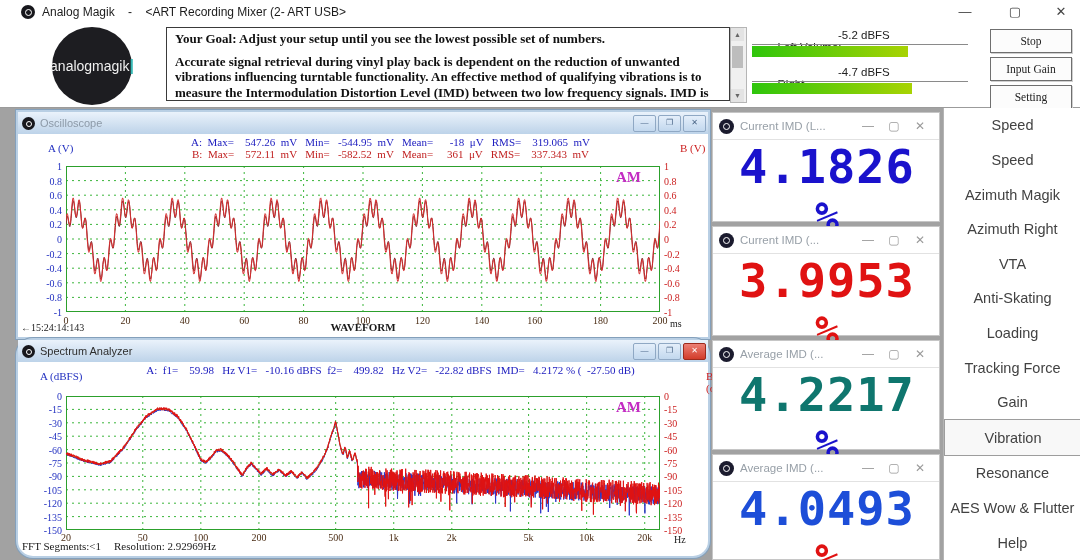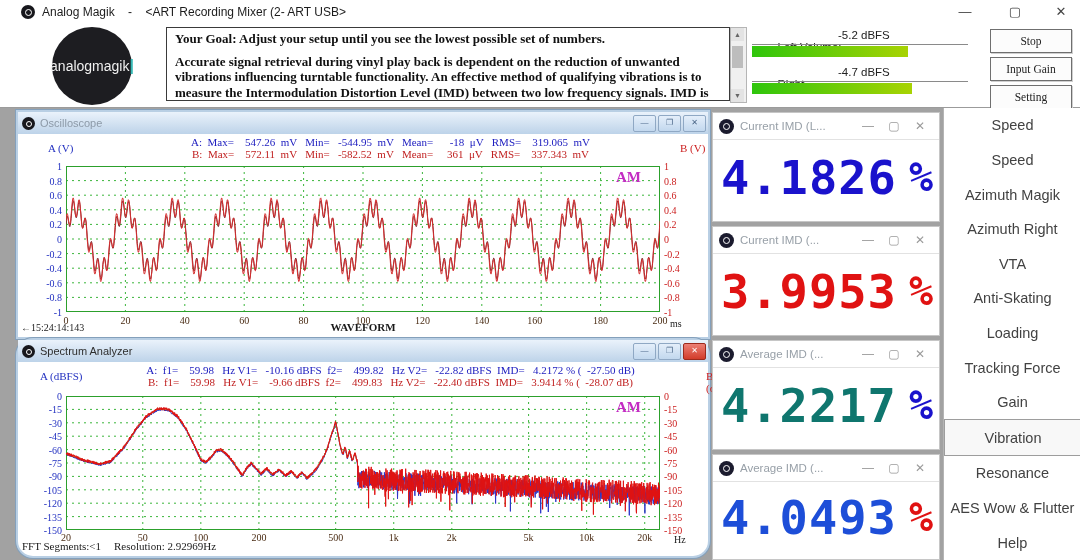--- a/index.html
+++ b/index.html
@@ -105,21 +105,21 @@
   .meter-tb{position:relative;height:26px;border-bottom:1px solid #e2e2e2;
             display:flex;align-items:center;padding:0 6px;}
   .meter-ico{width:15px;height:15px;border-radius:50%;background:#1b1b2e;position:relative;
              margin-right:6px;flex:0 0 auto;}
   .meter-ico::after{content:"";position:absolute;left:4px;top:4px;width:5px;height:5px;
              border-radius:50%;border:1px solid #fff;}
   .meter-title{font-size:11.5px;color:#98a0a8;flex:1 1 auto;white-space:nowrap;overflow:hidden;}
   .meter-ctl{width:26px;text-align:center;font-size:12px;color:#9a9a9a;flex:0 0 auto;}
   .meter-body{position:absolute;left:0;right:0;top:26px;bottom:0;
               display:flex;align-items:center;justify-content:space-between;
-              padding:0 6px 6px 8px;}
+              padding:0 6px 6px 8px;flex-direction:column;}
   .meter-value{font-family:"DejaVu Sans Mono",monospace;font-weight:bold;font-size:47px;
                letter-spacing:1px;}
   .meter-unit{font-family:"DejaVu Sans Mono",monospace;font-weight:bold;font-size:40px;}
   #meter-0{top:112px;height:110px;} #meter-1{top:226px;height:110px;}
   #meter-2{top:340px;height:110px;} #meter-3{top:454px;height:106px;}
 
   
   #sidebar{position:absolute;left:943px;top:108px;width:137px;height:452px;background:#fff;
            border-left:1px solid #b4b4b4;display:flex;flex-direction:column;}
   .side-item{flex:1 1 auto;display:flex;align-items:center;justify-content:center;
@@ -251,21 +251,20 @@
 
   <div class="win" id="spec-win">
     <div class="win-tb">
       <span class="win-tb-ico"></span>
       <span class="win-tb-title dark">Spectrum Analyzer</span>
       <span class="win-btn">—</span>
       <span class="win-btn">❐</span>
       <span class="win-btn close-red">✕</span>
     </div>
     <div class="stat-line stat-a" style="top:24px;">A:  f1=    59.98   Hz V1=   -10.16 dBFS  f2=    499.82   Hz V2=   -22.82 dBFS  IMD=   4.2172 % (  -27.50 dB)</div>
-    <div class="stat-line stat-b" style="top:36px;">B:  f1=    59.98   Hz V1=    -9.66 dBFS  f2=    499.83   Hz V2=   -22.40 dBFS  IMD=   3.9414 % (  -28.07 dB)</div>
     <div class="axis-name" id="spec-aname">A (dBFS)</div>
     <div class="axis-name" id="spec-bname">B (dBFS)</div>
     <svg id="spec-svg" style="position:absolute;left:48px;top:56px;" width="594" height="134">
         <rect x="0" y="0" width="594" height="134" fill="#ffffff"></rect>
         <line x1="0" y1="13.4" x2="594" y2="13.4" stroke="#3bb53b" stroke-dasharray="2,4"></line>
         <line x1="0" y1="26.8" x2="594" y2="26.8" stroke="#3bb53b" stroke-dasharray="2,4"></line>
         <line x1="0" y1="40.199999999999996" x2="594" y2="40.199999999999996" stroke="#3bb53b" stroke-dasharray="2,4"></line>
         <line x1="0" y1="53.6" x2="594" y2="53.6" stroke="#3bb53b" stroke-dasharray="2,4"></line>
         <line x1="0" y1="67" x2="594" y2="67" stroke="#3bb53b" stroke-dasharray="2,4"></line>
         <line x1="0" y1="80.39999999999999" x2="594" y2="80.39999999999999" stroke="#3bb53b" stroke-dasharray="2,4"></line>

